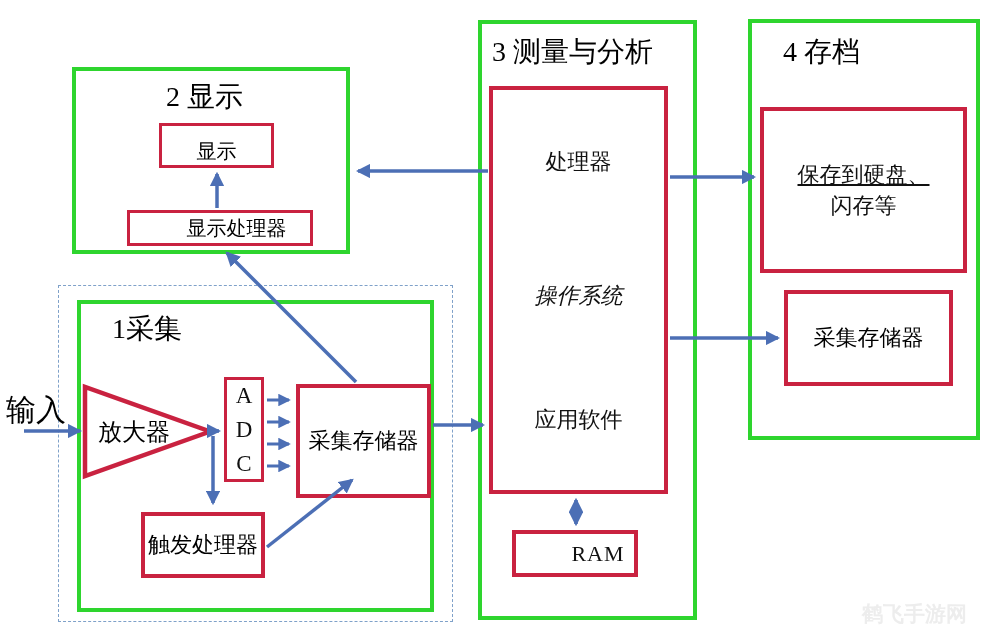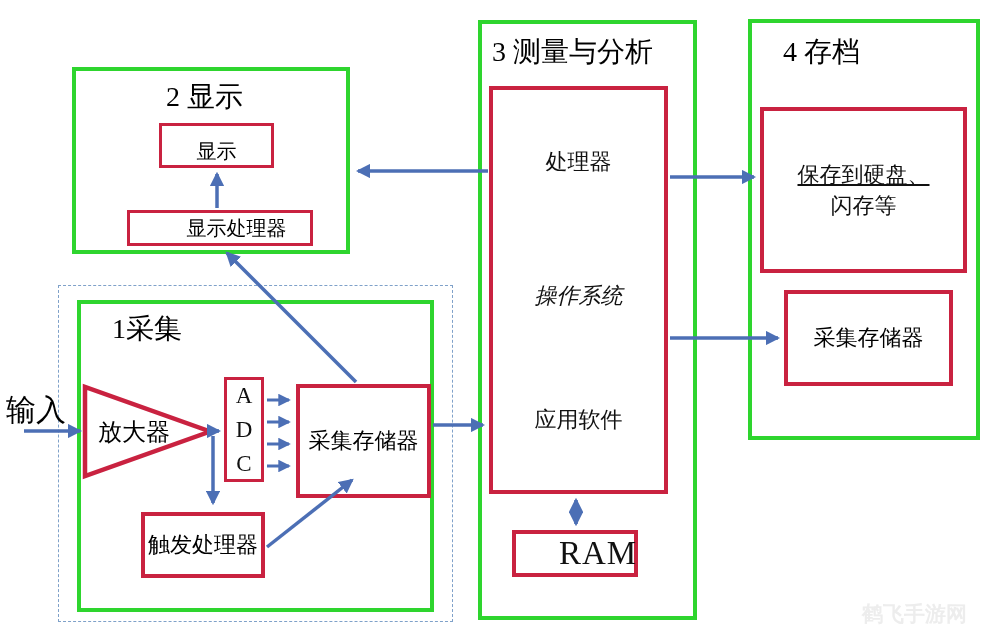--- a/index.html
+++ b/index.html
@@ -24,21 +24,21 @@
   .block-label{font-size:22px;color:#000;}
   .small-label{font-size:20px;color:#000;}
   .svg-overlay{position:absolute;left:0;top:0;width:985px;height:631px;z-index:5;pointer-events:none;}
   .arrow{stroke:var(--blue);stroke-width:3.5;fill:none;}
   .arrow.thin{stroke-width:3;}
   .arrowhead-fill{fill:var(--blue);}
   .amp-triangle{fill:#ffffff;stroke:var(--red);stroke-width:4.5;stroke-linejoin:miter;}
   .amp-label{z-index:6;font-size:24px;}
   .proc-text{width:179px;text-align:center;font-size:22px;}
   .two-line{line-height:31px;font-size:22px;}
-  .ram-label{font-size:33px;letter-spacing:1px;padding-left:46px;}
+  .ram-label{font-size:22px;letter-spacing:1px;padding-left:46px;}
   .watermark{font-size:21px;font-weight:bold;color:#ededed;
     font-family:"Liberation Sans","DejaVu Sans",sans-serif;white-space:nowrap;}
   .adc-letters{display:flex;flex-direction:column;align-items:center;justify-content:center;
     gap:3px;font-size:23px;line-height:31px;}
 </style>
 </head>
 <body>
 
 <div class="canvas">
 

